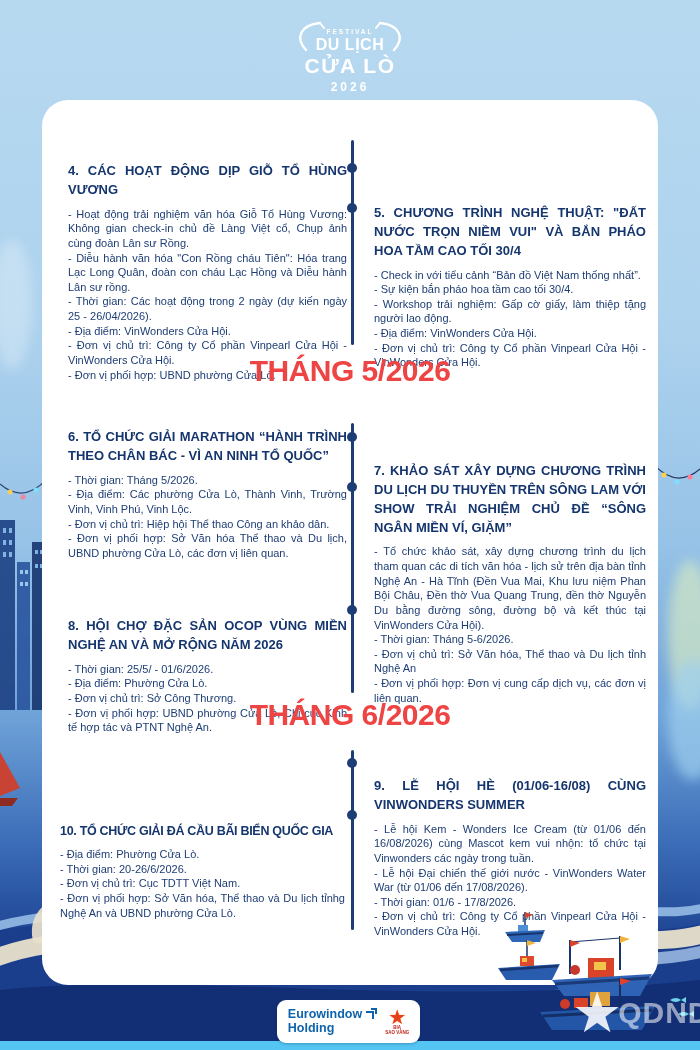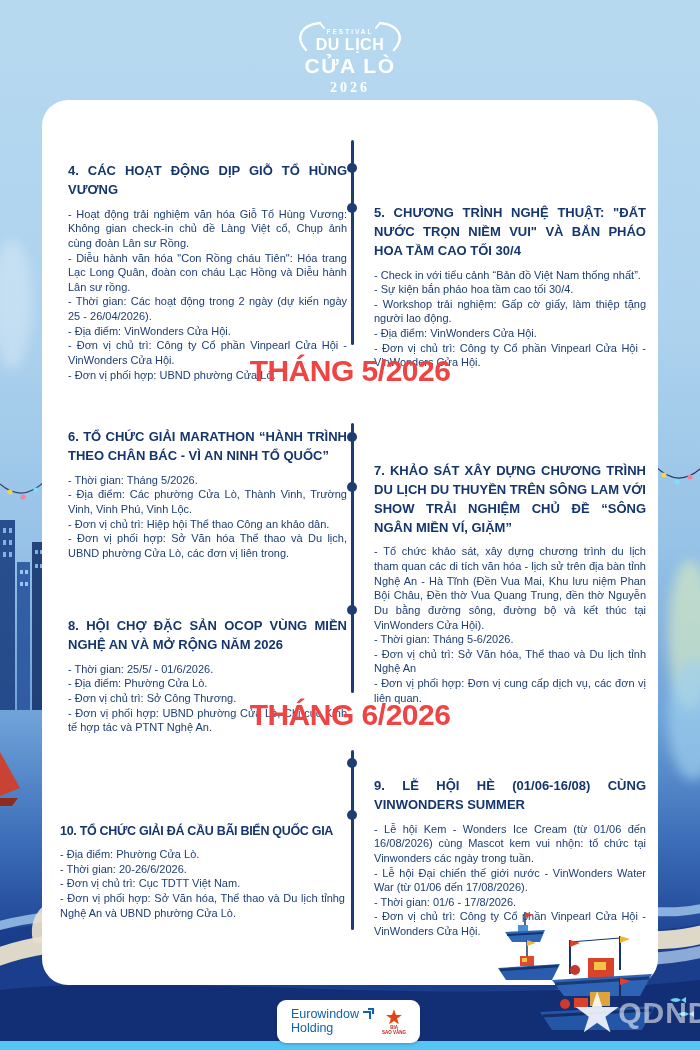--- a/index.html
+++ b/index.html
@@ -4,21 +4,21 @@
 <style>
   html,body{margin:0;padding:0;width:700px;height:1050px;overflow:hidden;
     font-family:"Liberation Sans","DejaVu Sans",sans-serif;}
   .stage{position:relative;width:700px;height:1050px;overflow:hidden;
     background:linear-gradient(180deg,#b7d9f0 0%,#aed3ee 30%,#96c2e7 52%,#6fa3d8 68%,#3c6eb9 80%,#1c4190 90%,#102c6e 100%);}
   
   .logo{position:absolute;left:290px;top:18px;width:120px;text-align:center;color:#fff;z-index:2;}
   .logo .festival{font-size:6.5px;letter-spacing:2px;font-weight:bold;margin-top:10px;}
   .logo .l1{font-size:16px;font-weight:bold;letter-spacing:.5px;margin-top:1px;}
   .logo .l2{font-size:21px;font-weight:bold;letter-spacing:1.5px;margin-top:0;}
-  .logo .yr{font-size:14px;letter-spacing:3px;font-weight:bold;margin-top:2px;font-family:Liberation Serif, serif;}
+  .logo .yr{font-size:12px;letter-spacing:3px;font-weight:bold;margin-top:2px;}
   .horns{position:absolute;left:0;top:0;}
   
   .card{position:absolute;left:42px;top:100px;width:616px;height:885px;background:#ffffff;
     border-radius:26px;z-index:2;}
   .sec{position:absolute;margin-top:32px;}
   .sec-title{margin:0;font-size:13px;font-weight:bold;color:#15356e;line-height:1.45;text-align:justify;}
   .sec10 .sec-title{font-size:12.5px;letter-spacing:-0.3px;}
   .bullets{margin-top:7px;}
   .bullet{font-size:11px;line-height:1.33;color:#1d3d74;text-align:justify;}
   .month{position:absolute;left:0;width:616px;text-align:center;font-size:30px;font-weight:bold;
@@ -28,21 +28,21 @@
   
   .soft{position:absolute;border-radius:50%;filter:blur(6px);}
   .side-svg{position:absolute;z-index:1;}
   .ocean{position:absolute;left:0;top:820px;z-index:1;}
   .boats{position:absolute;left:470px;top:900px;z-index:3;}
   .cyan-strip{position:absolute;left:0;bottom:0;width:700px;height:9px;background:#55c6f3;z-index:3;}
   
   .partner-badge{position:absolute;left:277px;top:1000px;width:143px;height:43px;background:#fff;
     border-radius:9px;z-index:4;display:flex;align-items:center;justify-content:center;gap:8px;
     box-shadow:0 1px 3px rgba(0,30,80,.3);}
-  .ew{color:#0e63ad;font-weight:normal;line-height:1.05;}
+  .ew{color:#0e63ad;font-weight:bold;line-height:1.05;}
   .ew-l1{font-size:12.5px;display:flex;align-items:flex-start;gap:3px;}
   .ew-l2{font-size:12.5px;text-align:left;padding-right:14px;}
   .bia{text-align:center;line-height:1;}
   .bia-star{font-size:20px;color:#e8401c;text-shadow:0 0 1px #f7a426;line-height:.9;}
   .bia-t1{font-size:4.5px;color:#c0231a;font-weight:bold;}
   .bia-t2{font-size:4.5px;color:#c0231a;font-weight:bold;}
   .qdnd{position:absolute;left:572px;top:985px;z-index:4;width:140px;white-space:nowrap;}
   .qdnd-star{font-size:56px;color:rgba(255,255,255,.88);line-height:1;vertical-align:middle;}
   .qdnd-text{font-size:30px;font-weight:bold;color:rgba(255,255,255,.55);letter-spacing:1px;
     vertical-align:middle;margin-left:-4px;}
@@ -147,21 +147,21 @@
     </section>
 
     <div class="month" style="top:254px">THÁNG 5/2026</div>
 
     <section class="sec" style="left:26px;top:296px;width:279px">
       <h3 class="sec-title">6. TỔ CHỨC GIẢI MARATHON “HÀNH TRÌNH THEO CHÂN BÁC - VÌ AN NINH TỔ QUỐC”</h3>
       <div class="bullets">
           <div class="bullet">- Thời gian: Tháng 5/2026.</div>
           <div class="bullet">- Địa điểm: Các phường Cửa Lò, Thành Vinh, Trường Vinh, Vinh Phú, Vinh Lộc.</div>
           <div class="bullet">- Đơn vị chủ trì: Hiệp hội Thể thao Công an khảo dân.</div>
-          <div class="bullet">- Đơn vị phối hợp: Sở Văn hóa Thể thao và Du lịch, UBND phường Cửa Lò, các đơn vị liên trong.</div>
+          <div class="bullet">- Đơn vị phối hợp: Sở Văn hóa Thể thao và Du lịch, UBND phường Cửa Lò, các đơn vị liên quan.</div>
         </div>
     </section>
 
     <div class="vdiv" style="top:323px;height:270px"></div>
     <div class="vdot" style="top:332px"></div>
     <div class="vdot" style="top:382px"></div>
     <div class="vdot" style="top:505px"></div>
 
     <section class="sec" style="left:332px;top:330px;width:272px">
       <h3 class="sec-title">7. KHẢO SÁT XÂY DỰNG CHƯƠNG TRÌNH DU LỊCH DU THUYỀN TRÊN SÔNG LAM VỚI SHOW TRẢI NGHIỆM CHỦ ĐỀ “SÔNG NGÂN MIỀN VÍ, GIẶM”</h3>

